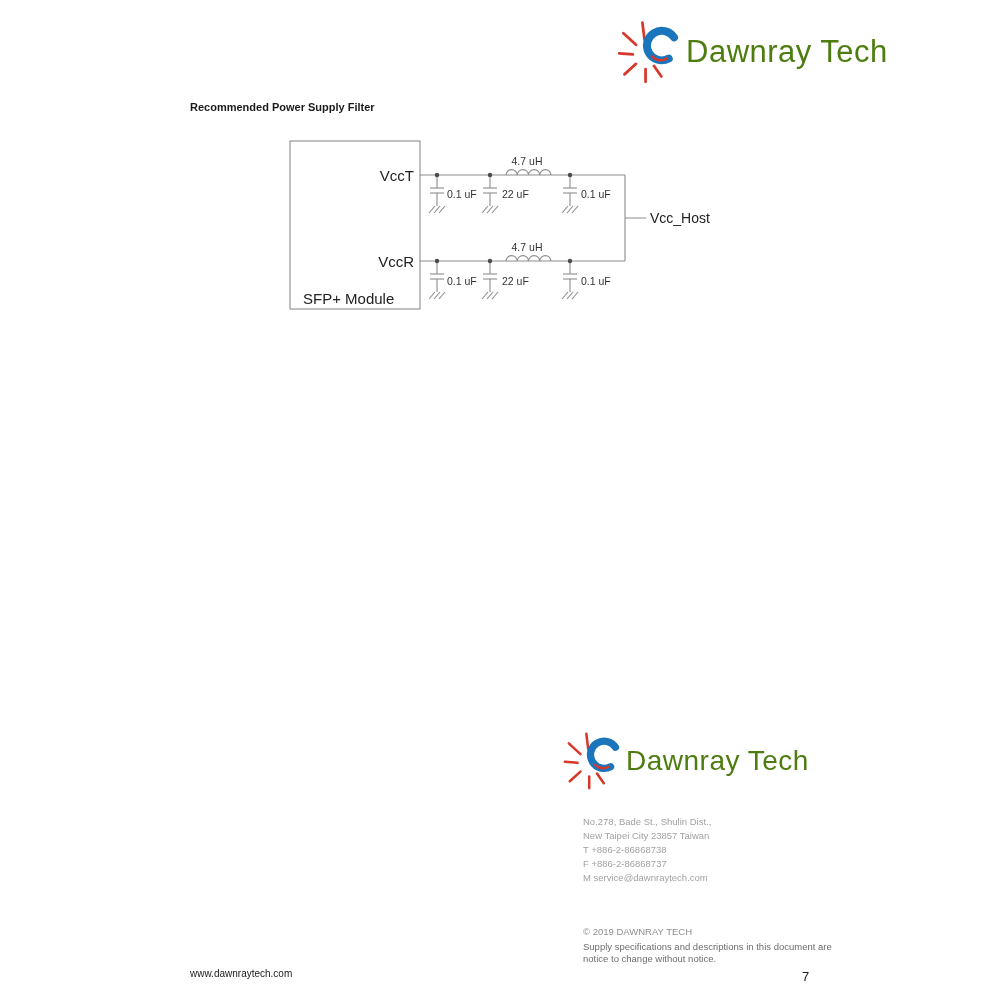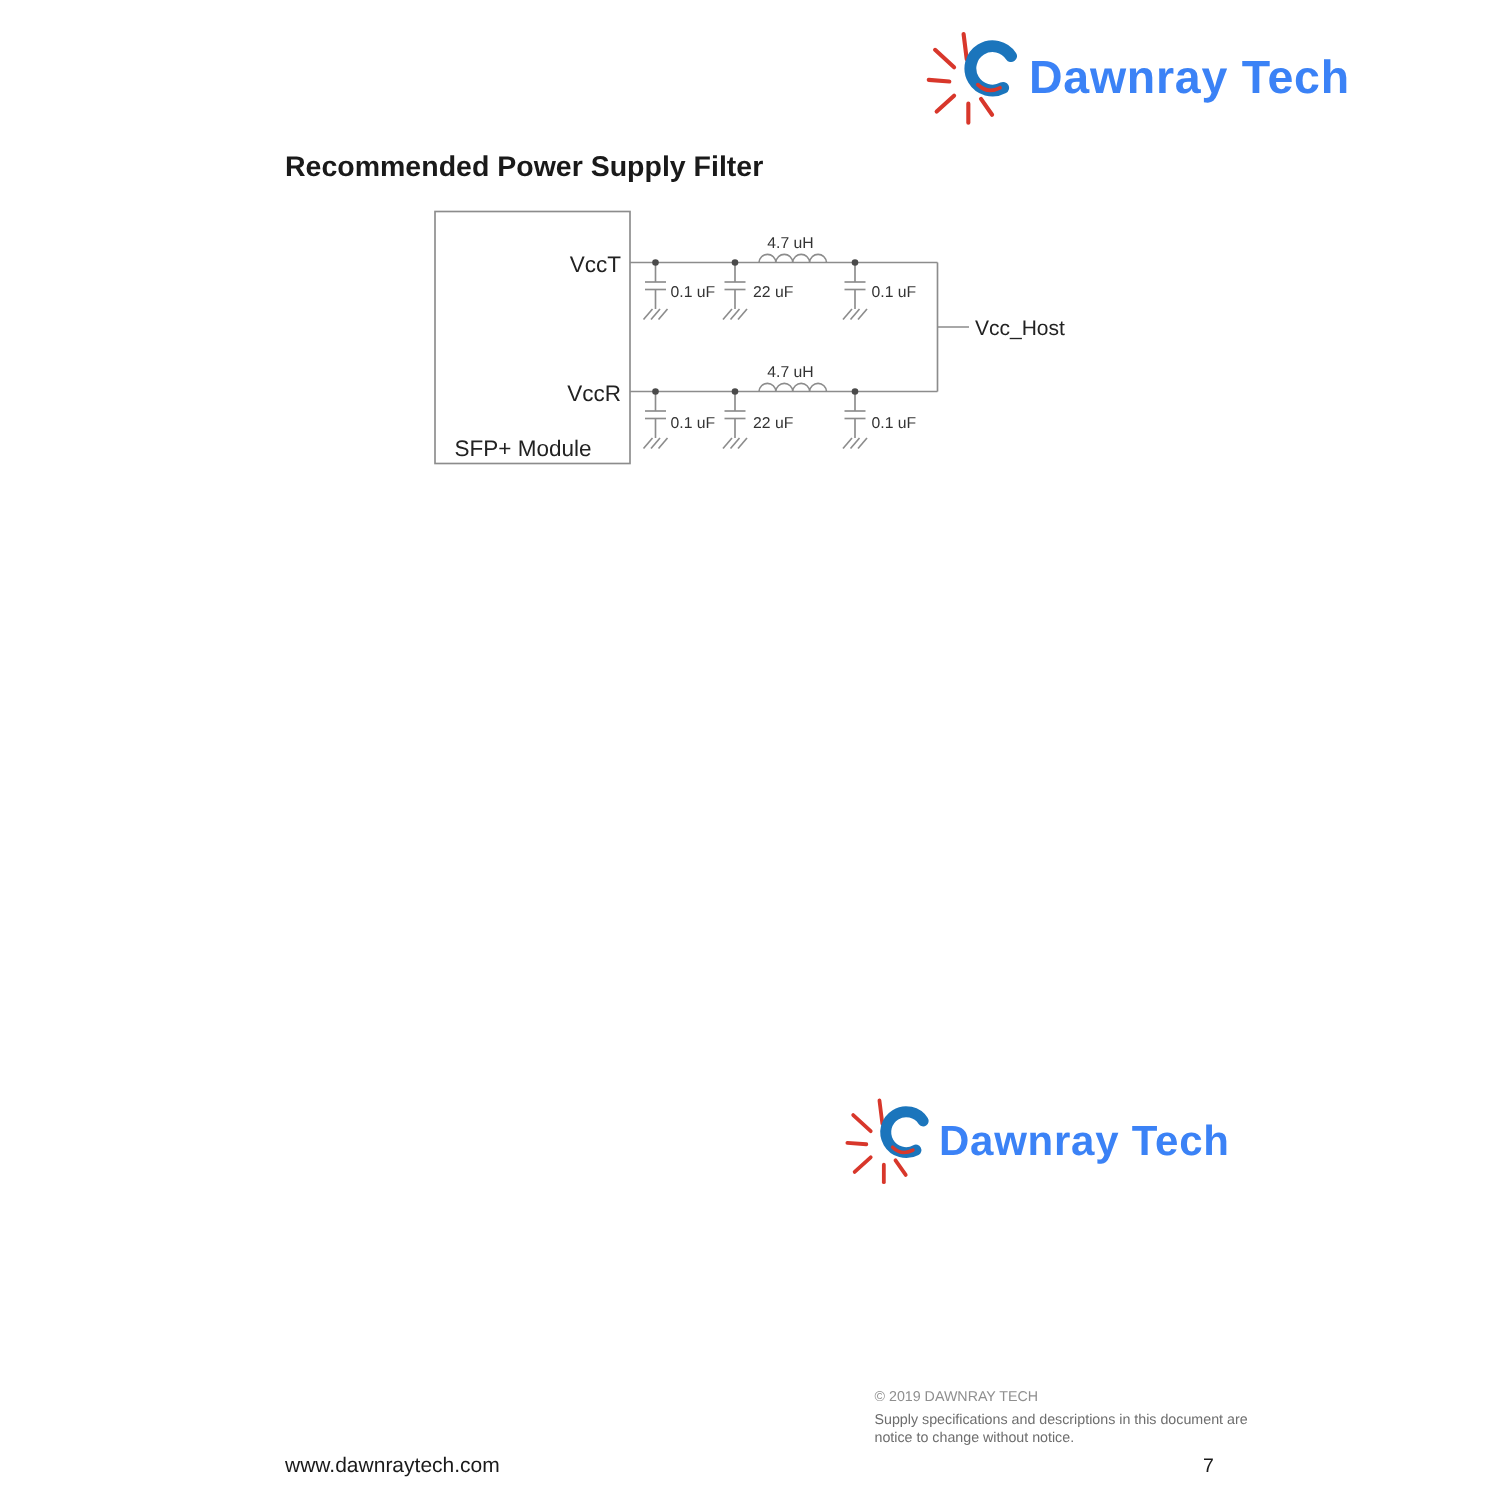--- a/index.html
+++ b/index.html
@@ -10,34 +10,34 @@
     height: 1000px;
     background: #ffffff;
     overflow: hidden;
   }
 
   
   .heading {
     position: absolute;
     left: 190px;
     top: 101px;
-    font-size: 19px;
+    font-size: 11px;
     font-weight: 700;
     color: #1a1a1a;
   }
 
   
   .logo { position: absolute; display: flex; align-items: center; }
   .logo-top { left: 616px; top: 10px; }
   .logo-bottom { left: 562px; top: 722px; }
   .logo-icon-top { width: 76px; height: 76px; }
   .logo-icon-bottom { width: 70px; height: 70px; }
   .logo-text {
-    font-weight: 700;
-    color: #3b82f6;
+    font-weight: 400;
+    color: #4d7c0f;
     letter-spacing: 0.5px;
     margin-left: -6px;
     padding-top: 8px;
   }
   .lt-top { font-size: 31px; }
   .lt-bottom { font-size: 28px; }
 
   
   .diagram { position: absolute; left: 0; top: 0; }
   .wire { stroke: #8c8c8c; stroke-width: 1.1; fill: none; }
@@ -63,21 +63,21 @@
     margin-top: 26px;
   }
   .legal .copyright { color: #8f8f8f; margin-bottom: 2px; }
   .legal .notice { color: #6d6d6d; }
 
   
   .footer-site {
     position: absolute;
     left: 190px;
     top: 968px;
-    font-size: 14px;
+    font-size: 10px;
     color: #1a1a1a;
   }
   .footer-page {
     position: absolute;
     left: 802px;
     top: 969px;
     font-size: 13px;
     color: #1a1a1a;
   }
 </style>
@@ -165,20 +165,27 @@
         <path d="M19,51 L8,61"></path>
         <path d="M28,56 L28,68"></path>
         <path d="M36,53 L43,63"></path>
       </g>
       <path d="M50,46 A14,14 0 1 1 55,26" stroke="#1b75bc" stroke-width="7.5" fill="none" stroke-linecap="round"></path>
       <path d="M34,44 Q40,50 48,46" stroke="#d8372b" stroke-width="2.4" fill="none" stroke-linecap="round"></path>
     </svg>
     <div class="logo-text lt-bottom">Dawnray Tech</div>
   </div>
 
+  <div class="addr">
+    <div>No.278, Bade St., Shulin Dist.,</div>
+    <div>New Taipei City 23857 Taiwan</div>
+    <div>T +886-2-86868738</div>
+    <div>F +886-2-86868737</div>
+    <div>M service@dawnraytech.com</div>
+  </div>
 
   <div class="legal">
     <div class="copyright">© 2019 DAWNRAY TECH</div>
     <div class="notice">Supply specifications and descriptions in this document are</div>
     <div class="notice">notice to change without notice.</div>
   </div>
 
   <div class="footer-site">www.dawnraytech.com</div>
   <div class="footer-page">7</div>
 

